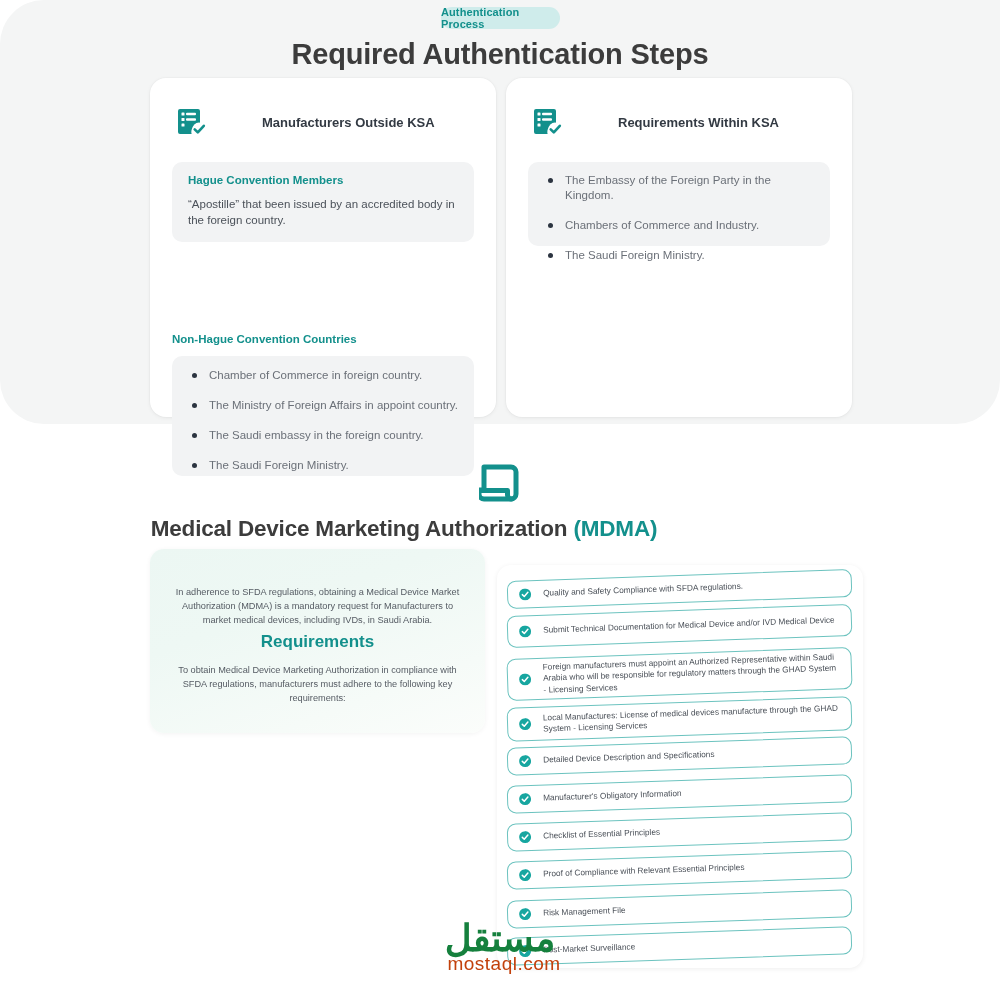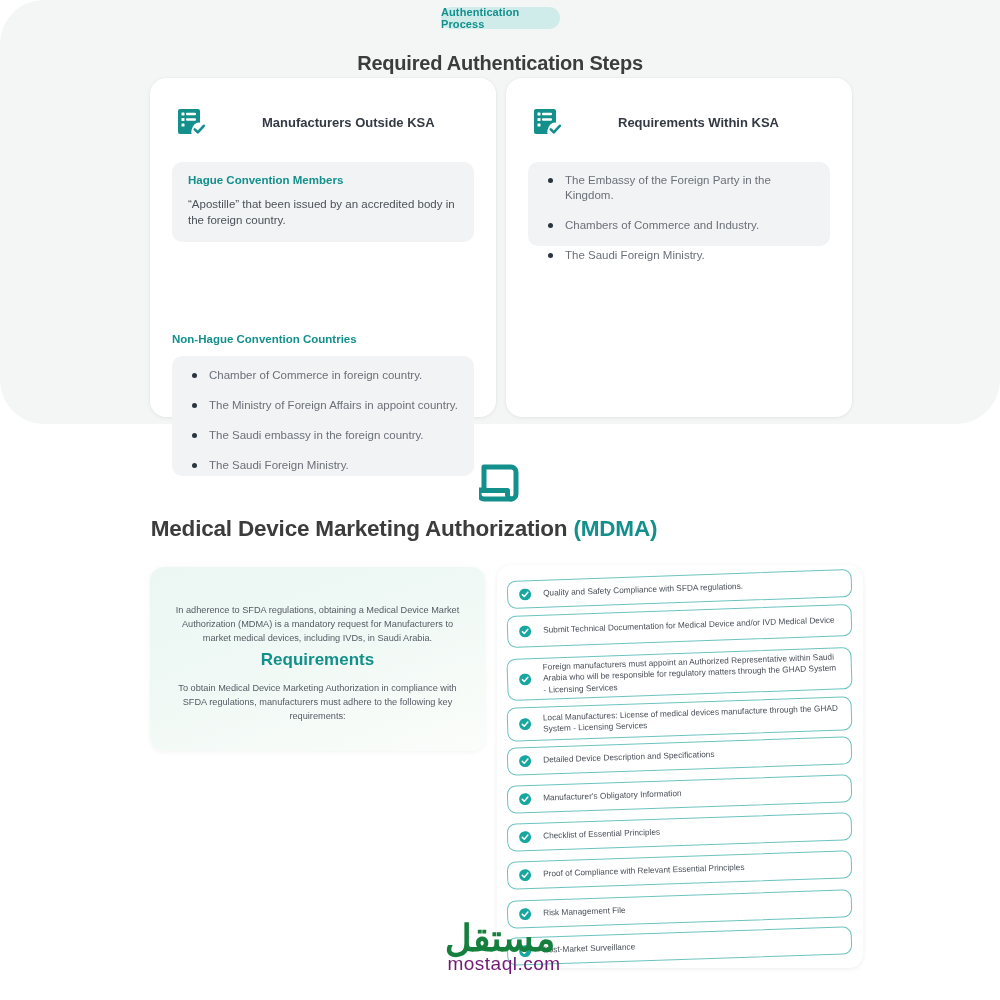--- a/index.html
+++ b/index.html
@@ -37,25 +37,24 @@
     font-weight: bold;
     color: #13908c;
     letter-spacing: .1px;
   }
 
   .sec1-title {
     position: absolute;
     left: 0; top: 38px;
     width: 1000px;
     text-align: center;
-    font-size: 20px;
+    font-size: 29px;
     font-weight: bold;
     color: #3c3c3c;
     letter-spacing: -.2px;
-    margin-top: 14px;
   }
 
   
   .card {
     position: absolute;
     background: #ffffff;
     border-radius: 16px;
     box-shadow: 0 1px 4px rgba(0,0,0,0.06), 0 0 0 1px rgba(0,0,0,0.015);
   }
   #card-left  { left: 150px; top: 78px; width: 346px; height: 339px; }
@@ -129,21 +128,21 @@
     font-size: 22.5px;
     font-weight: bold;
     color: #3c3c3c;
     letter-spacing: -.2px;
   }
   .sec2-title .accent { color: #13908c; }
 
   
   .mint-panel {
     position: absolute;
-    left: 150px; top: 567px;
+    left: 150px; top: 549px;
     width: 335px; height: 184px;
     background: linear-gradient(160deg,#ecf7f3 0%,#eef8f4 35%,#f6fbf8 75%,#fbfdfb 100%);
     border-radius: 14px;
     box-shadow: 0 1px 5px rgba(0,0,0,0.05);
     padding: 12px 22px;
   }
   .mint-text {
     position: absolute;
     left: 22px; width: 291px;
     text-align: center;
@@ -206,21 +205,21 @@
   }
   .wm-ar {
     font-size: 37px;
     font-weight: bold;
     color: #15803d;
     line-height: 28px;
     letter-spacing: 1px;
   }
   .wm-en {
     font-size: 19px;
-    color: #701a75;
+    color: #c2410c;
     line-height: 22px;
     letter-spacing: .5px;
     padding-left: 8px;
   }
 </style>
 </head>
 <body>
 
 <div id="page">
 

